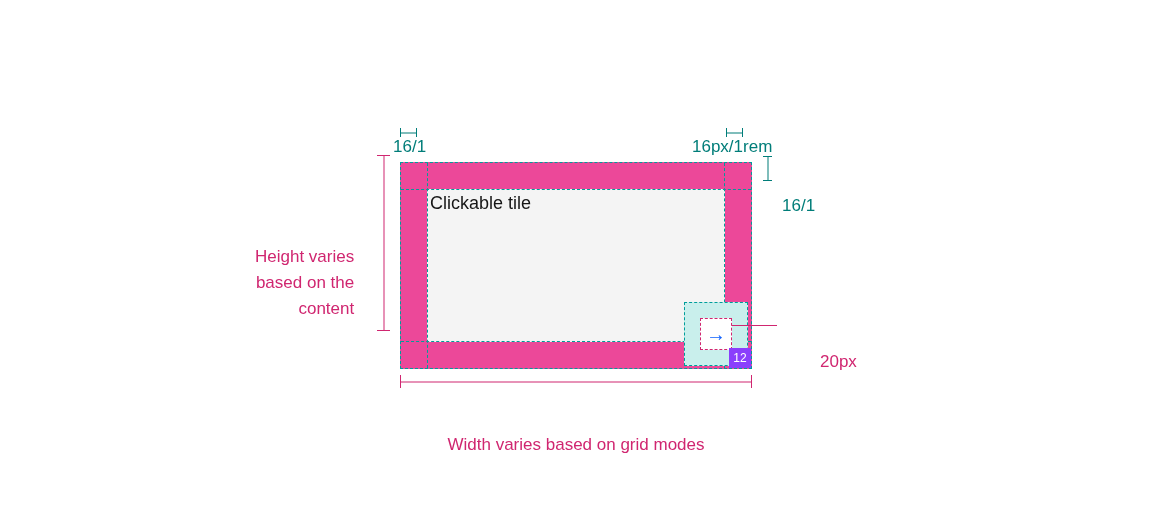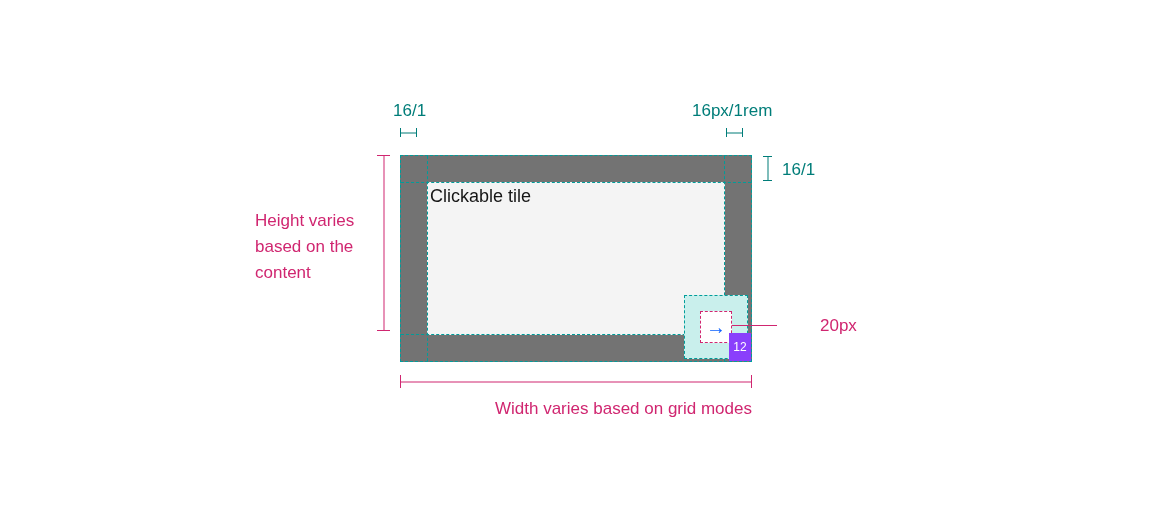--- a/index.html
+++ b/index.html
@@ -13,26 +13,27 @@
   .abs{position:absolute;}
 
   
   .teal-text{color:#007d79;}
   .pink-text{color:#d02670;}
 
   .label{
     font-size:17px;
     line-height:22px;
     white-space:nowrap;
+    margin-top:36px;
   }
 
   
   .tile{
-    left:400px;top:155px;width:352px;height:207px;
-    background:#737373;
+    left:400px;top:162px;width:352px;height:207px;
+    background:#ec4899;
     border:1px dashed #009d9a;
     box-sizing:border-box;
   }
   .tile-content{
     position:absolute;left:26px;top:26px;right:26px;bottom:26px;
     background:#f4f4f4;
   }
   .tile-title{
     position:absolute;left:3px;top:4px;
     font-size:18px;color:#161616;
@@ -48,21 +49,21 @@
   }
   .icon-box{
     position:absolute;left:299px;top:155px;width:32px;height:32px;
     background:#ffffff;
     border:1px dashed #d02670;
     box-sizing:border-box;
     display:flex;align-items:center;justify-content:center;
     font-size:20px;color:#0f62fe;
   }
   .badge{
-    position:absolute;right:0;bottom:0;width:22px;height:28px;
+    position:absolute;right:0;bottom:0;width:22px;height:20px;
     background:#8a3ffc;color:#ffffff;
     display:flex;align-items:center;justify-content:center;
     font-size:12px;
   }
 
   
   .hbracket{ 
     border-left:1.5px solid currentColor;
     border-right:1.5px solid currentColor;
     box-sizing:border-box;
@@ -76,21 +77,21 @@
     border-bottom:1.5px solid currentColor;
     box-sizing:border-box;
   }
   .vbracket::before{
     content:"";position:absolute;top:0;bottom:0;left:50%;
     border-left:1.5px solid currentColor;transform:translateX(-50%);
   }
   .callout-line{
     border-top:1.5px solid currentColor;height:0;
   }
-  .multiline{white-space:pre-line;line-height:26px;}
+  .multiline{white-space:pre-line;line-height:26px;text-align:right;}
 </style>
 </head>
 <body>
 
 <div class="canvas">
 
   <div class="abs label teal-text" style="left:393px;top:100px;">16/1</div>
   <div class="abs hbracket teal-text" style="left:400px;top:128px;width:17px;height:9px;"></div>
 
   <div class="abs label teal-text" style="left:692px;top:100px;">16px/1rem</div>
@@ -120,15 +121,15 @@
 
   <div class="abs vbracket pink-text" style="left:377px;top:155px;width:13px;height:176px;"></div>
   <div class="abs label pink-text multiline" style="left:255px;top:208px;">Height varies
 based on the
 content</div>
 
   <div class="abs callout-line pink-text" style="left:732px;top:325px;width:45px;"></div>
   <div class="abs label pink-text" style="left:820px;top:315px;">20px</div>
 
   <div class="abs hbracket pink-text" style="left:400px;top:375px;width:352px;height:13px;"></div>
-  <div class="abs label pink-text" style="left:400px;top:398px;width:352px;text-align:right;">Width varies based on grid modes</div>
+  <div class="abs label pink-text" style="left:400px;top:398px;width:352px;text-align:center;">Width varies based on grid modes</div>
 
 </div>
 
 </body></html>

